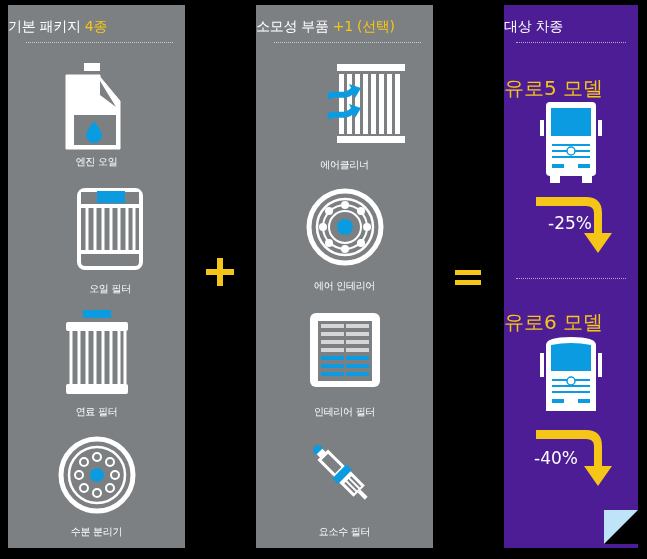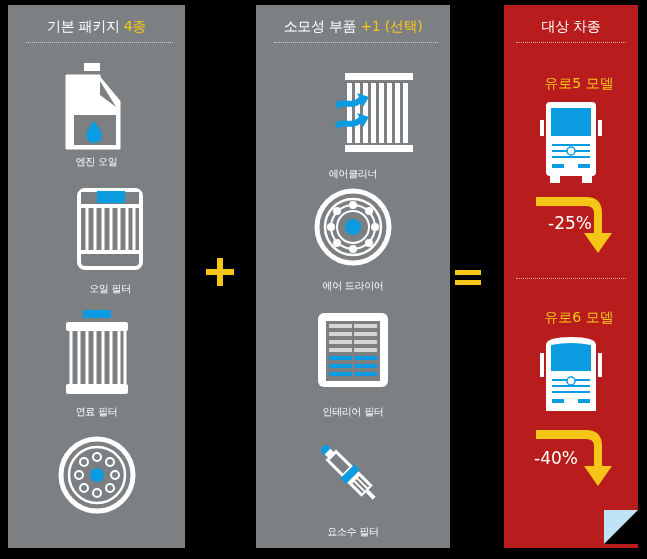--- a/index.html
+++ b/index.html
@@ -1,29 +1,29 @@
 <!DOCTYPE html>
 <html><head>
 <meta charset="utf-8">
 <style>
   html,body{margin:0;padding:0;background:#000;}
   body{width:647px;height:559px;position:relative;overflow:hidden;font-family:"DejaVu Sans","Liberation Sans",sans-serif;}
   .panel{position:absolute;top:5px;height:543px;background:#7d8083;}
   .panel.left{left:8px;width:177px;}
-  .panel.mid{left:256px;width:194px;}
-  .panel.right{left:504px;width:134px;background:#b91c1c;}
-  .ptitle{position:absolute;top:13px;left:0;right:0;text-align:center;color:#fff;font-size:14px;letter-spacing:-0.3px;}
+  .panel.mid{left:256px;width:177px;}
+  .panel.right{left:504px;width:134px;background:#4c1d95;}
+  .ptitle{position:absolute;top:13px;left:0;right:0;text-align:left;color:#fff;font-size:14px;letter-spacing:-0.3px;}
   .ptitle .hl{color:#f5c518;}
   .dots{position:absolute;top:37px;left:18px;right:12px;border-top:1px dotted rgba(255,255,255,0.6);}
   .right .dots{left:12px;right:12px;}
   .item{position:absolute;left:0;right:0;text-align:center;}
   .item svg{display:block;margin:0 auto;}
   .label{color:#fff;font-size:10px;letter-spacing:-0.3px;position:absolute;left:0;right:0;text-align:center;}
   .op{position:absolute;color:#f5c518;font-weight:bold;}
-  .model{position:absolute;left:16px;right:0;text-align:center;color:#f5c518;font-size:14px;}
+  .model{position:absolute;left:0;right:0;color:#f5c518;font-size:20px;}
   .pct{position:absolute;color:#fff;font-size:17px;}
 </style>
 </head>
 <body>
 
 <div class="panel left">
   <div class="ptitle">
     <span>기본 패키지</span>
     <span class="hl">4종</span>
   </div>
@@ -88,38 +88,39 @@
         <circle cx="40" cy="22" r="4"></circle>
           <circle cx="53" cy="27" r="4"></circle>
           <circle cx="58" cy="40" r="4"></circle>
         <circle cx="53" cy="53" r="4"></circle>
           <circle cx="40" cy="58" r="4"></circle>
           <circle cx="27" cy="53" r="4"></circle>
         <circle cx="22" cy="40" r="4"></circle>
           <circle cx="27" cy="27" r="4"></circle>
       </g>
     </svg>
+    <div class="label" style="top:90px;">수분 분리기</div>
   </div>
 </div>
 
 <div class="op" style="left:206px;top:258px;">
   <svg width="28" height="28" viewBox="0 0 28 28">
       <rect x="11" y="0" width="6" height="28" fill="#f5c518"></rect>
       <rect x="0" y="11" width="28" height="6" fill="#f5c518"></rect>
     </svg>
 </div>
 
 <div class="panel mid">
   <div class="ptitle">
     <span>소모성 부품</span>
     <span class="hl">+1 (선택)</span>
   </div>
   <div class="dots"></div>
 
-  <div class="item" style="top:62px;padding-left:40px;">
+  <div class="item" style="top:53px;padding-left:40px;">
     <svg width="80" height="85" viewBox="0 0 80 85">
       <rect x="12" y="6" width="68" height="7" fill="#fff"></rect>
       <rect x="12" y="78" width="68" height="7" fill="#fff"></rect>
       <g fill="#fff">
         <rect x="14" y="16" width="5" height="60"></rect>
           <rect x="22" y="16" width="5" height="60"></rect>
         <rect x="30" y="16" width="5" height="60"></rect>
           <rect x="38" y="16" width="5" height="60"></rect>
         <rect x="46" y="16" width="5" height="60"></rect>
           <rect x="54" y="16" width="5" height="60"></rect>
@@ -143,21 +144,21 @@
           <circle cx="62" cy="40" r="4"></circle>
         <circle cx="56" cy="56" r="4"></circle>
           <circle cx="40" cy="62" r="4"></circle>
           <circle cx="24" cy="56" r="4"></circle>
         <circle cx="18" cy="40" r="4"></circle>
           <circle cx="24" cy="24" r="4"></circle>
       </g>
       <circle cx="40" cy="40" r="16" fill="#7d8083" stroke="#fff" stroke-width="2"></circle>
       <circle cx="40" cy="40" r="8" fill="#0a9be0"></circle>
     </svg>
-    <div class="label" style="top:92px;">에어 드라이어</div>
+    <div class="label" style="top:92px;">에어 인테리어</div>
   </div>
 
   <div class="item" style="top:432px;">
     <svg width="80" height="80" viewBox="0 0 80 80">
       <g transform="rotate(-45 40 40) translate(28 -4)">
         <circle cx="12" cy="6" r="5" fill="#0a9be0"></circle>
         <rect x="8" y="8" width="8" height="6" fill="#fff"></rect>
         <rect x="6" y="14" width="12" height="22" fill="none" stroke="#fff" stroke-width="3"></rect>
         <rect x="2" y="36" width="20" height="8" fill="#0a9be0"></rect>
         <rect x="4" y="44" width="16" height="20" fill="#fff"></rect>

